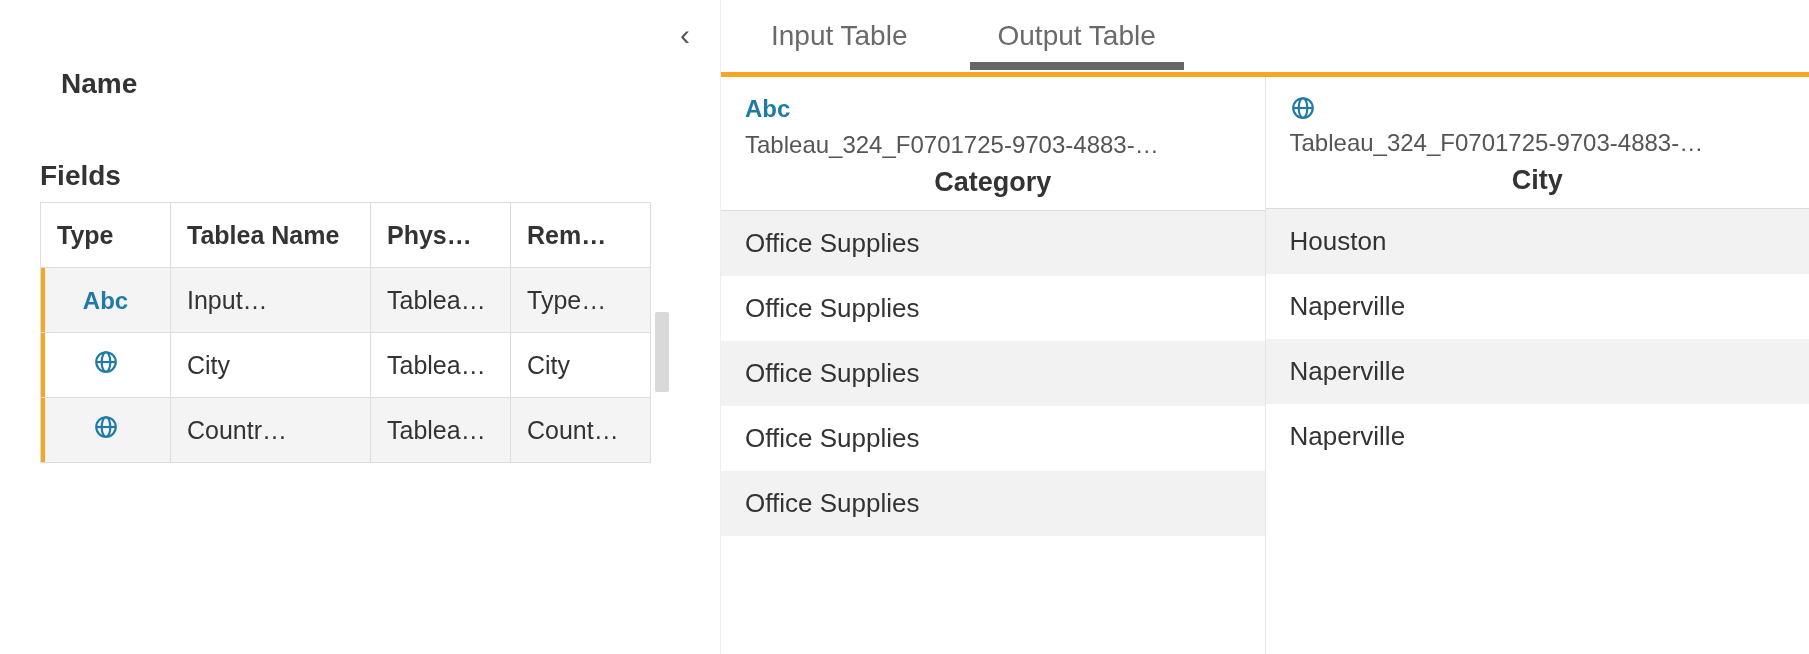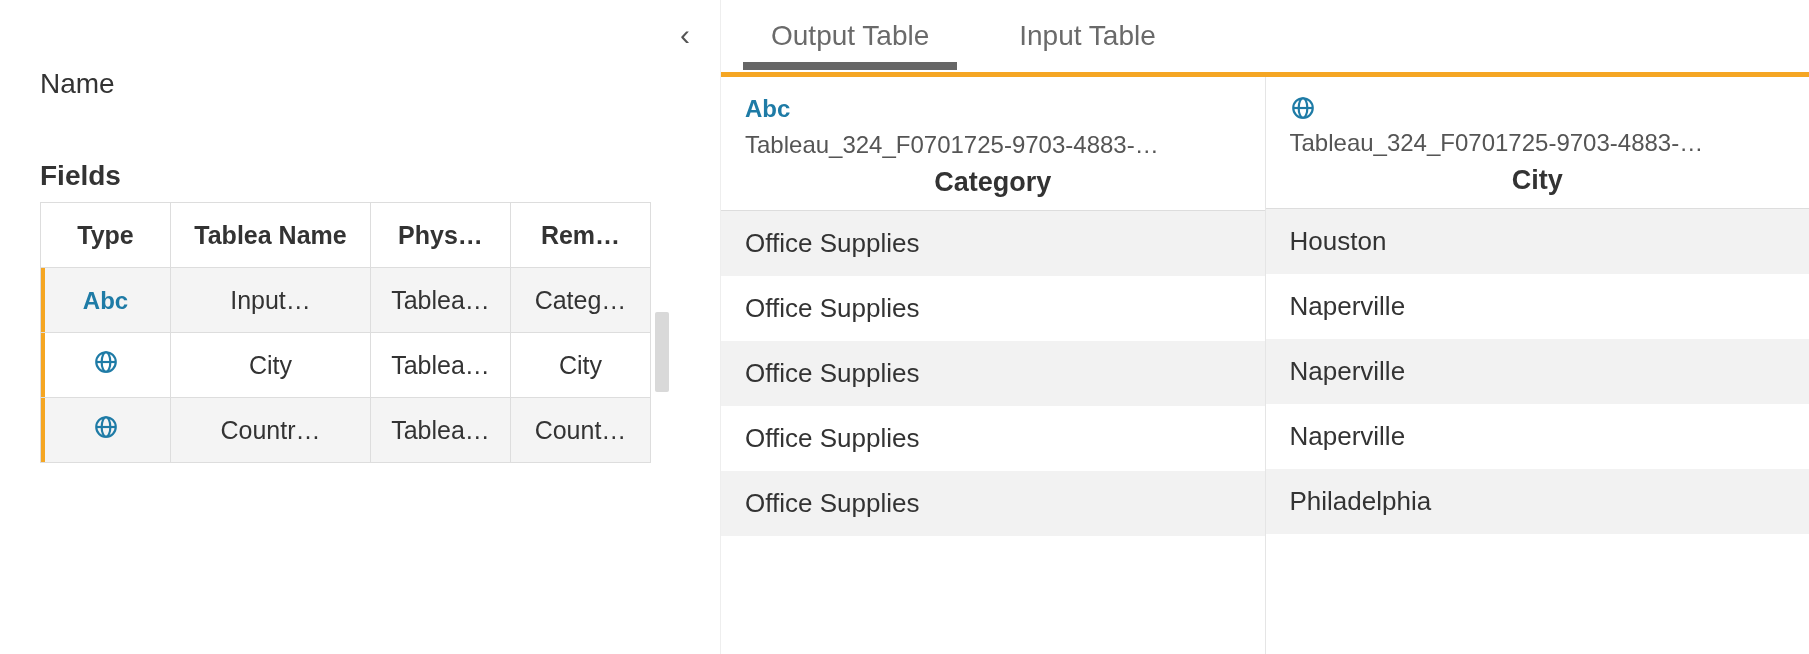--- a/index.html
+++ b/index.html
@@ -26,23 +26,24 @@
     position: absolute;
     top: 18px;
     right: 30px;
     font-size: 30px;
     color: #555;
     cursor: pointer;
     user-select: none;
   }
   .name-label {
     font-size: 28px;
-    font-weight: 400;
+    font-weight: 700;
     color: #333;
     margin-top: 38px;
+    margin-left: 21px;
   }
   .name-input {
     display: block;
     width: 620px;
     border: none;
     border-bottom: 2px solid #bbb;
     font-size: 27px;
     padding: 10px 4px 10px 10px;
     margin-top: 6px;
     color: #333;
@@ -61,21 +62,21 @@
     align-items: stretch;
   }
   .fields-table {
     border-collapse: collapse;
     width: 610px;
     table-layout: fixed;
   }
   .fields-table th, .fields-table td {
     border: 1px solid #ddd;
     font-size: 25px;
-    text-align: center;
+    text-align: left;
     height: 65px;
     padding: 0 16px;
     overflow: hidden;
     white-space: nowrap;
     text-overflow: ellipsis;
   }
   .fields-table th {
     font-weight: 600;
     background: #fff;
     color: #333;
@@ -235,21 +236,21 @@
             <th>Rem…</th>
           </tr>
         </thead>
         <tbody>
           <tr class="row-alt">
             <td class="type-cell row-accent">
               <span class="abc-icon">Abc</span>
             </td>
             <td>Input…</td>
             <td>Tablea…</td>
-            <td>Categ…</td>
+            <td>Type…</td>
           </tr>
           <tr class="row-white">
             <td class="type-cell row-accent">
               <span class="globe-icon">
                 <svg viewBox="0 0 24 24" fill="none" stroke="#1e7ba6" stroke-width="2">
                   <circle cx="12" cy="12" r="9"></circle>
                   <ellipse cx="12" cy="12" rx="4" ry="9"></ellipse>
                   <line x1="3" y1="12" x2="21" y2="12"></line>
                 </svg>
               </span>
@@ -275,22 +276,22 @@
         </tbody>
       </table>
       <div class="fields-scroll">
         <div class="fields-scroll-thumb"></div>
       </div>
     </div>
   </div>
 
   <div class="right-panel">
     <div class="tabs">
+      <div class="tab">Input Table</div>
       <div class="tab active">Output Table</div>
-      <div class="tab">Input Table</div>
     </div>
     <div class="orange-bar"></div>
 
     <div class="data-table">
 
       <div class="data-col">
         <div class="col-header">
           <div class="col-type">
             <span class="abc-icon">Abc</span>
           </div>
@@ -320,20 +321,19 @@
           </div>
           <div class="col-source">Tableau_324_F0701725-9703-4883-…</div>
           <div class="col-name">City</div>
         </div>
         <div class="col-header-divider"></div>
         <div class="data-rows">
           <div class="data-cell alt">Houston</div>
           <div class="data-cell">Naperville</div>
           <div class="data-cell alt">Naperville</div>
           <div class="data-cell">Naperville</div>
-          <div class="data-cell alt">Philadelphia</div>
         </div>
       </div>
 
     </div>
   </div>
 
 </div>
 
 </body></html>

